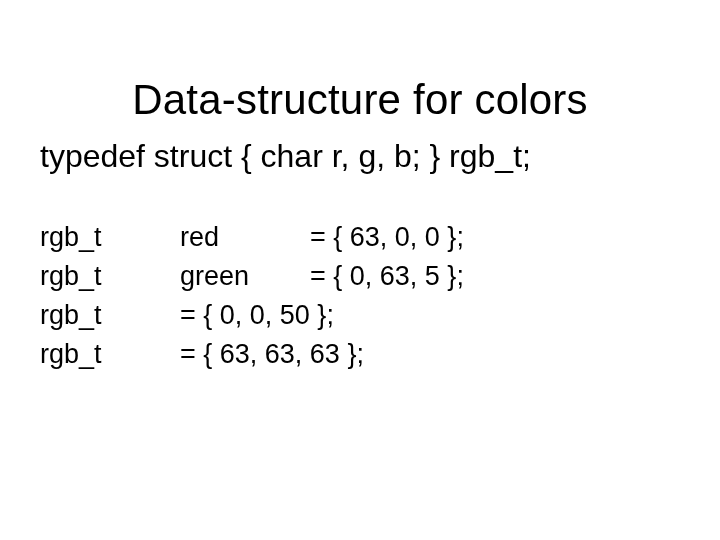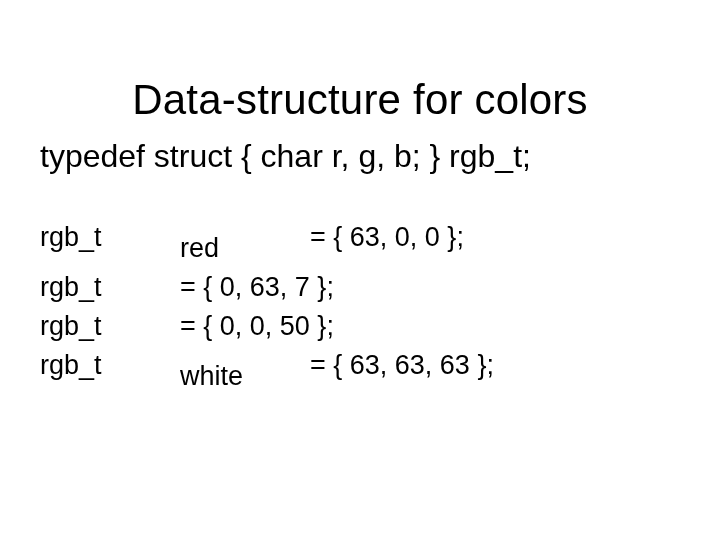--- a/index.html
+++ b/index.html
@@ -38,46 +38,46 @@
     position: absolute;
     top: 218px;
     left: 40px;
     font-size: 27px;
     line-height: 1.45;
   }
   .decls .row {
     display: flex;
   }
   .decls .c-type  { width: 140px; }
-  .decls .c-name  { width: 130px; margin-top: 11px; }
+  .decls .c-name  { width: 130px; }
   .decls .c-val   { }
 </style>
 </head>
 <body>
 
 <div class="slide">
 
   <div class="title">Data-structure for colors</div>
 
   <div class="typedef">typedef struct { char  r, g, b; } rgb_t;</div>
 
   <div class="decls">
     <div class="row">
       <span class="c-type">rgb_t</span>
       <span class="c-name">red</span>
       <span class="c-val">= { 63, 0, 0 };</span>
     </div>
     <div class="row">
       <span class="c-type">rgb_t</span>
-      <span class="c-val">= { 0, 63, 7 };</span>
+      <span class="c-name">green</span>
+      <span class="c-val">= { 0, 63, 5 };</span>
     </div>
     <div class="row">
       <span class="c-type">rgb_t</span>
       <span class="c-val">= { 0, 0, 50 };</span>
     </div>
     <div class="row">
       <span class="c-type">rgb_t</span>
-      <span class="c-name">white</span>
       <span class="c-val">= { 63, 63, 63 };</span>
     </div>
   </div>
 
 </div>
 
 </body></html>

